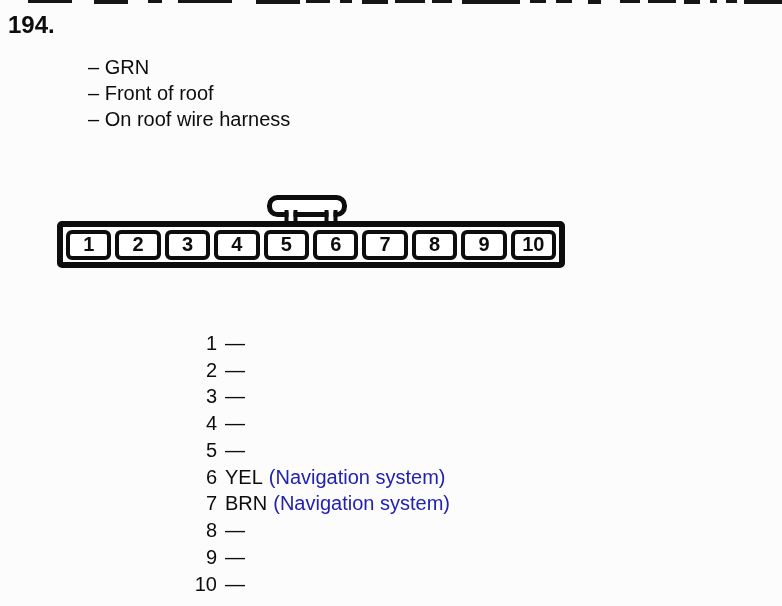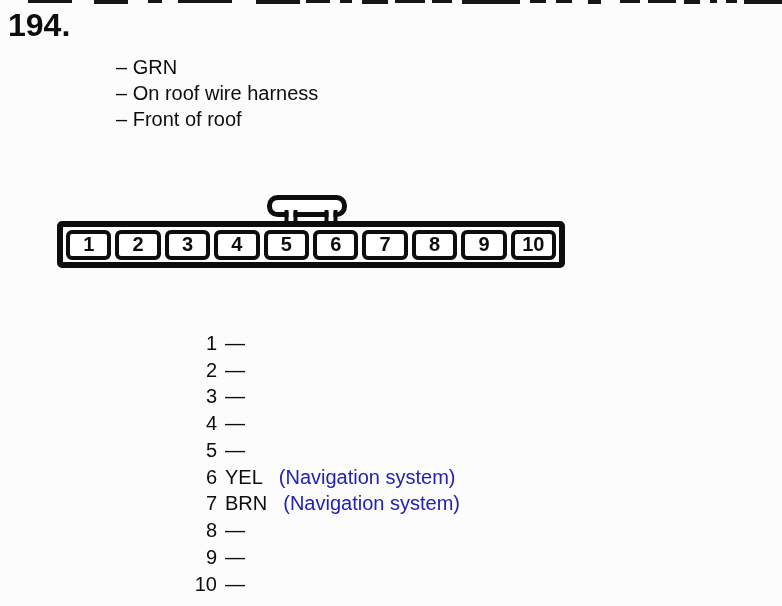--- a/index.html
+++ b/index.html
@@ -19,33 +19,32 @@
     background: #161616;
     display: block;
   }
   
   .title {
     position: absolute;
     left: 8px;
     top: 8px;
     display: flex;
     font-weight: bold;
-    font-size: 32px;
+    font-size: 24px;
     line-height: 34px;
     white-space: nowrap;
   }
   .title .num { width: 80px; }
   
   .notes {
     position: absolute;
     left: 88px;
     top: 54px;
     font-size: 20px;
     line-height: 26px;
-    margin-left: 28px;
   }
   
   .connector {
     position: absolute;
     left: 57px;
     top: 221px;
     width: 508px;
     height: 47px;
     box-sizing: border-box;
     border: 6px solid #0d0d0d;
@@ -82,21 +81,21 @@
     font-size: 20px;
   }
   .pinrow {
     display: flex;
     align-items: center;
     height: 26.75px;
     white-space: nowrap;
   }
   .pnum { width: 67px; text-align: right; }
   .pwire { margin-left: 8px; }
-  .psys { margin-left: 16px; color: #2121b2; text-align: center; }
+  .psys { margin-left: 6px; color: #2121b2; text-align: center; }
 </style>
 </head>
 <body>
 
 <div class="page">
 
   <span class="artifact" style="left:28px;width:44px;height:3px"></span>
   <span class="artifact" style="left:94px;width:34px;height:4px"></span>
   <span class="artifact" style="left:148px;width:14px;height:3px"></span>
   <span class="artifact" style="left:178px;width:54px;height:3px"></span>
@@ -116,22 +115,22 @@
   <span class="artifact" style="left:710px;width:7px;height:3px"></span>
   <span class="artifact" style="left:726px;width:11px;height:3px"></span>
   <span class="artifact" style="left:744px;width:38px;height:4px"></span>
 
   <div class="title">
     <span class="num">194.</span>
   </div>
 
   <div class="notes">
     <div>– GRN</div>
+    <div>– Front of roof</div>
     <div>– On roof wire harness</div>
-    <div>– Front of roof</div>
   </div>
 
   <div class="connector">
     <div class="cell">1</div>
     <div class="cell">2</div>
     <div class="cell">3</div>
     <div class="cell">4</div>
     <div class="cell">5</div>
     <div class="cell">6</div>
     <div class="cell">7</div>

